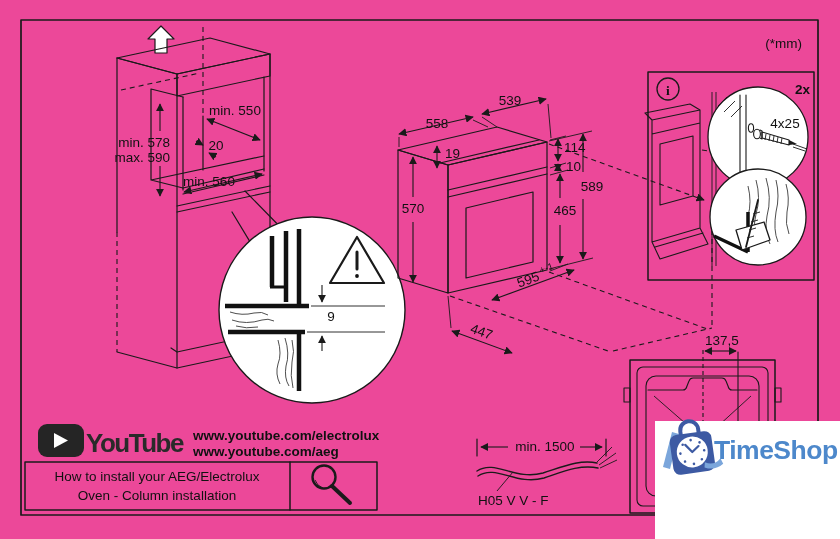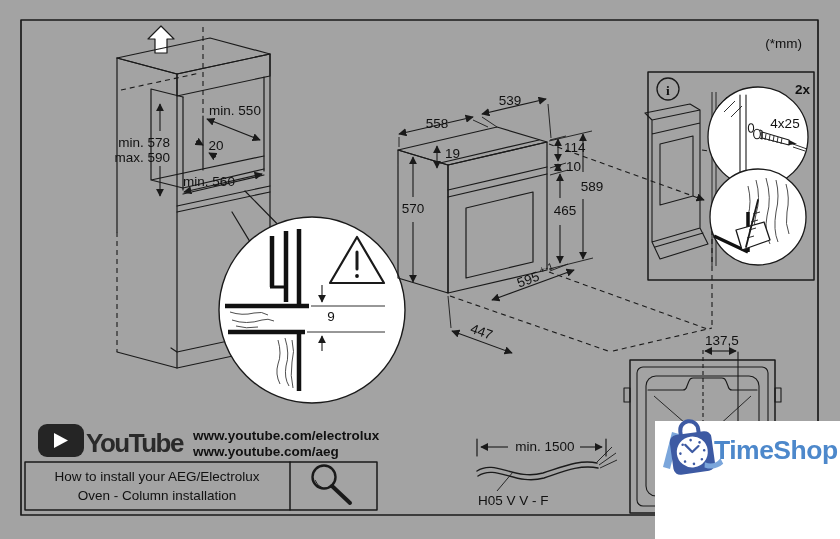--- a/index.html
+++ b/index.html
@@ -1,16 +1,16 @@
 <!DOCTYPE html>
 <html><head>
 <meta charset="utf-8">
 <style>
   html,body{margin:0;padding:0;background:#e8e8e8;}
-  .page{position:relative;width:840px;height:539px;background:#a3a3a3;overflow:hidden;
+  .page{position:relative;width:840px;height:539px;background:#ec4899;overflow:hidden;
         font-family:"Liberation Sans",sans-serif;}
   svg{position:absolute;left:0;top:0;}
   .ln{stroke:#1a1a1a;stroke-width:1.2;fill:none;stroke-linecap:round;stroke-linejoin:round;}
   .thn{stroke:#1a1a1a;stroke-width:0.9;fill:none;}
   .thk{stroke:#111;stroke-width:4.5;fill:none;stroke-linecap:butt;}
   .dsh{stroke:#1a1a1a;stroke-width:1.1;fill:none;stroke-dasharray:5 4;}
   .dim{stroke:#1a1a1a;stroke-width:1.1;fill:none;}
   .wf{fill:#ffffff;}
   .lbl{fill:#111;font-size:13.5px;stroke:none;font-family:"Liberation Sans",sans-serif;}
   .lbl-s{fill:#111;font-size:9.5px;stroke:none;}

